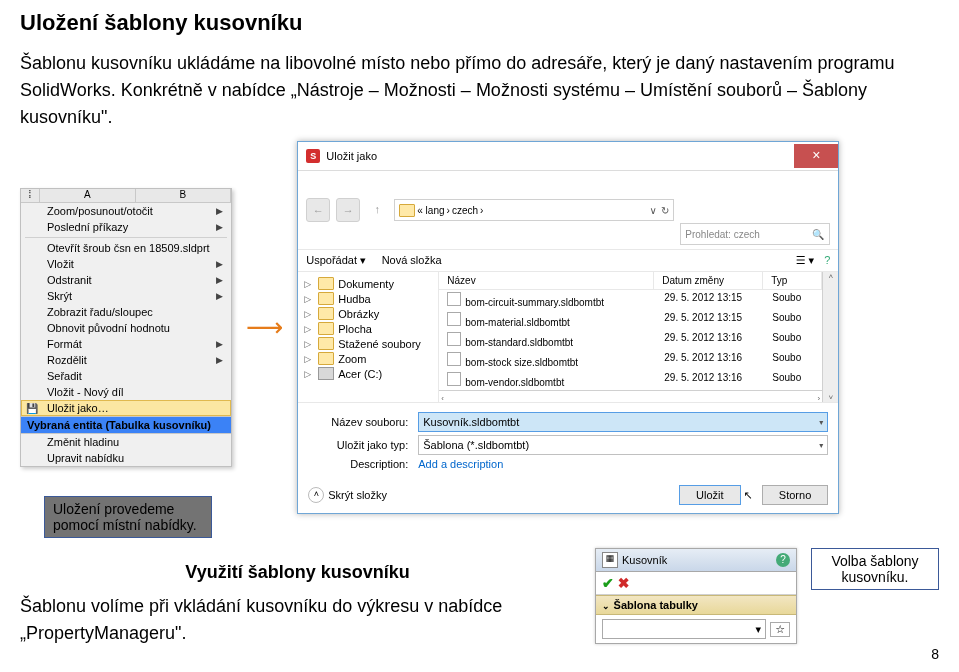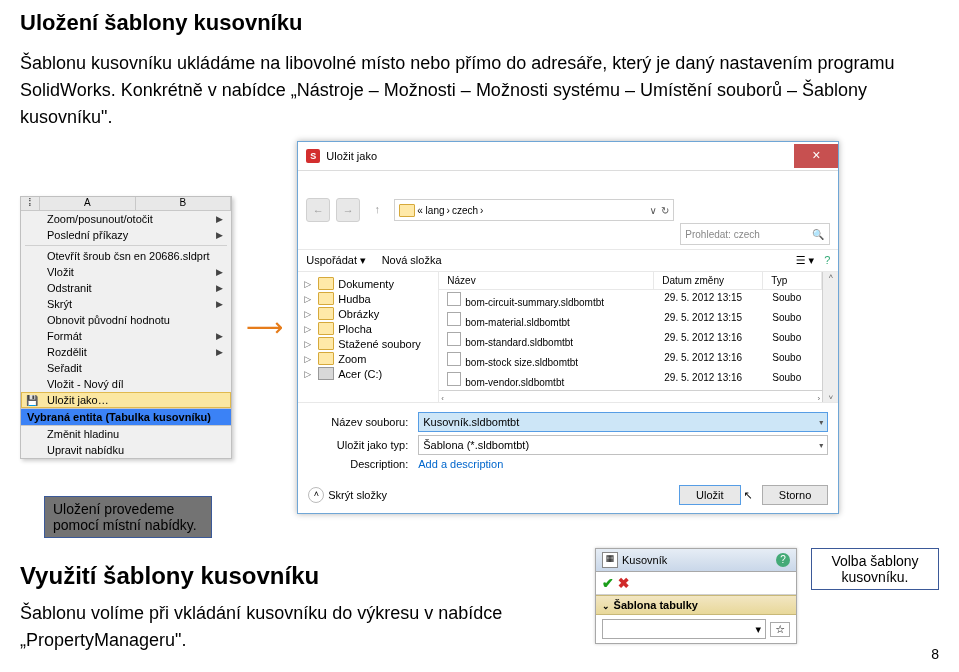--- a/index.html
+++ b/index.html
@@ -9,23 +9,24 @@
     width: 919px;
     font-size: 14px;
     color: #000;
   }
   h2 {
     font-size: 22px;
     font-weight: bold;
     margin: 0 0 14px 0;
   }
   h3 {
-    font-size: 24px;
+    font-size: 18px;
     font-weight: bold;
     margin: 14px 0 10px 0;
+    text-align: center;
   }
   p {
     font-size: 18px;
     line-height: 1.5;
     margin: 8px 0;
   }
   .screens {
     display: flex;
     align-items: center;
     margin: 10px 0;
@@ -211,33 +212,36 @@
     <div class="menu-item">
         <span>Zoom/posunout/otočit</span>
         <span class="arrow">▶</span>
       </div>
     <div class="menu-item">
         <span>Poslední příkazy</span>
         <span class="arrow">▶</span>
       </div>
     <div class="menu-sep"></div>
     <div class="menu-item">
-        <span>Otevřít šroub čsn en 20686.sldprt</span>
+        <span>Otevřít šroub čsn en 18509.sldprt</span>
       </div>
     <div class="menu-item">
         <span>Vložit</span>
         <span class="arrow">▶</span>
       </div>
     <div class="menu-item">
         <span>Odstranit</span>
         <span class="arrow">▶</span>
       </div>
     <div class="menu-item">
         <span>Skrýt</span>
         <span class="arrow">▶</span>
+      </div>
+    <div class="menu-item">
+        <span>Zobrazit řadu/sloupec</span>
       </div>
     <div class="menu-item">
         <span>Obnovit původní hodnotu</span>
       </div>
     <div class="menu-item">
         <span>Formát</span>
         <span class="arrow">▶</span>
       </div>
     <div class="menu-item">
         <span>Rozdělit</span>

